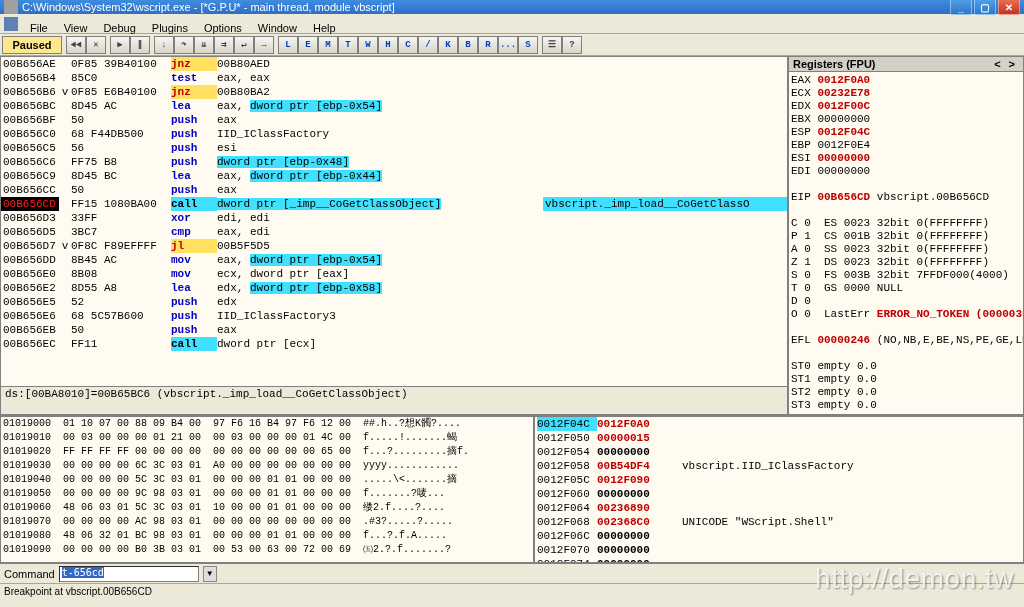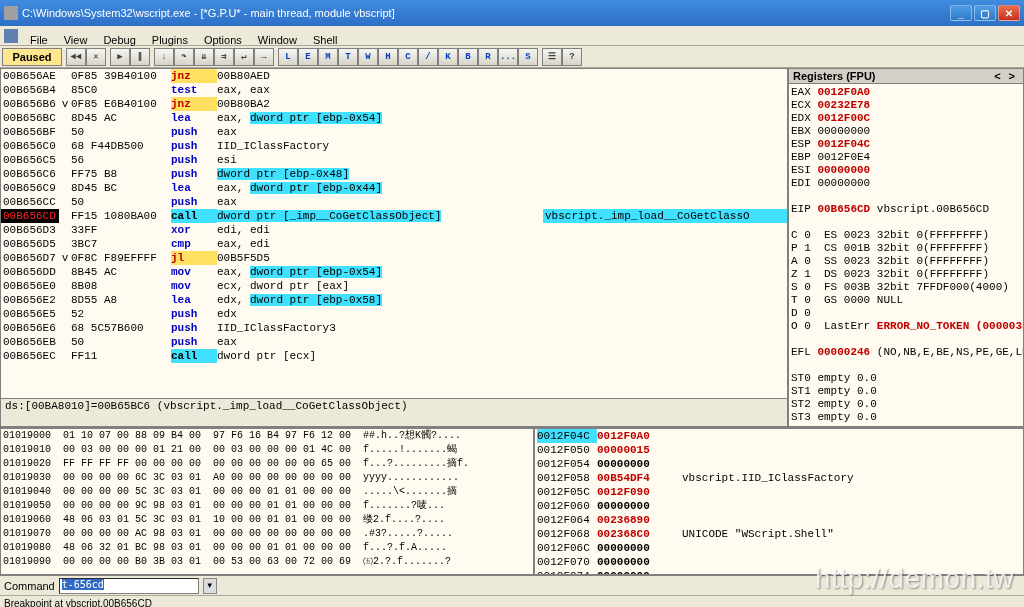--- a/index.html
+++ b/index.html
@@ -1,17 +1,17 @@
 <!DOCTYPE html>
 <html><head>
 <meta charset="utf-8">
 <style>
 * { margin: 0; padding: 0; box-sizing: border-box; }
 body { font-family: "Consolas", "Courier New", monospace; font-size: 11px; background: #ece9d8; width: 1024px; height: 607px; overflow: hidden; position: relative; }
-.titlebar { background: linear-gradient(to bottom, #3f8cde, #2d6fc7); height: 26px; display: flex; align-items: center; padding: 0 4px; color: white; font-family: Tahoma, sans-serif; font-size: 11px; }
+.titlebar { background: linear-gradient(to bottom, #3f8cde, #2d6fc7); height: 14px; display: flex; align-items: center; padding: 0 4px; color: white; font-family: Tahoma, sans-serif; font-size: 11px; }
 .titlebar .appicon { width: 14px; height: 14px; background: #a0a0a0; margin-right: 4px; }
 .titlebar .title { flex: 1; }
 .titlebar .winbtns { display: flex; gap: 2px; }
 .titlebar .winbtn { width: 22px; height: 16px; display: flex; align-items: center; justify-content: center; font-weight: bold; color: white; border: 1px solid rgba(255,255,255,0.4); border-radius: 2px; font-size: 10px; }
 .titlebar .winbtn.min { background: linear-gradient(#4f9fe8,#2f78c5);}
 .titlebar .winbtn.max { background: linear-gradient(#4f9fe8,#2f78c5);}
 .titlebar .winbtn.close { background: linear-gradient(#e86f4f,#c83020); }
 .menubar { background: #ece9d8; height: 20px; display: flex; align-items: center; padding: 0 4px; gap: 2px; border-bottom: 1px solid #aca899; font-family: Tahoma, sans-serif; }
 .menubar .appicon2 { width: 14px; height: 14px; background: #6080b0; margin-right: 2px; }
 .menubar .menuitem { padding: 2px 8px; cursor: default; }
@@ -83,21 +83,21 @@
 
 <div class="menubar">
   <div class="appicon2"></div>
   <div id="menuitems" style="display: flex; margin-top: 8px;">
       <div class="menuitem">File</div>
       <div class="menuitem">View</div>
       <div class="menuitem">Debug</div>
       <div class="menuitem">Plugins</div>
       <div class="menuitem">Options</div>
       <div class="menuitem">Window</div>
-      <div class="menuitem">Shell</div>
+      <div class="menuitem">Help</div>
     </div>
 </div>
 
 <div class="toolbar">
   <div class="toolbtn paused">Paused</div>
   <div class="toolgap"></div>
   <div class="toolbtn icon">◄◄</div>
   <div class="toolbtn icon">✕</div>
   <div class="toolgap"></div>
   <div class="toolbtn icon">▶</div>

